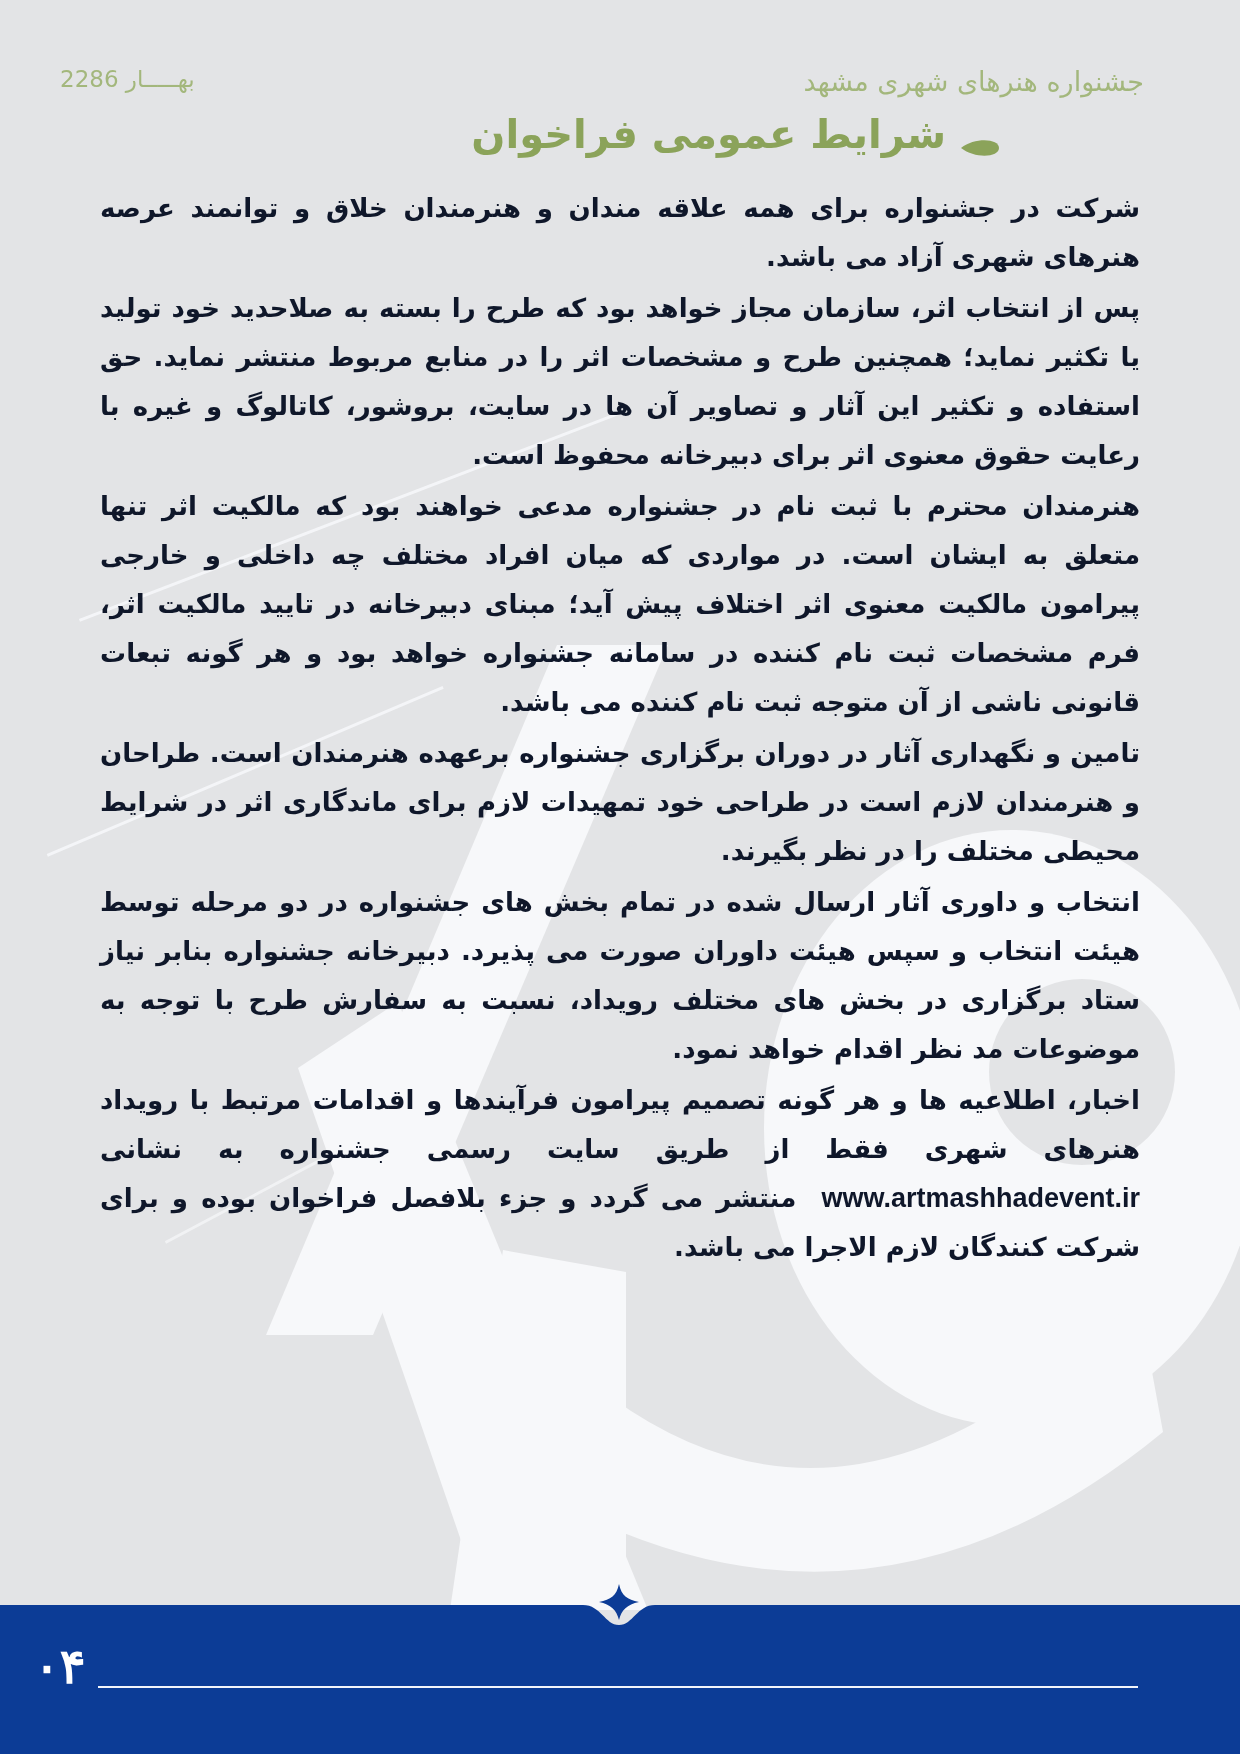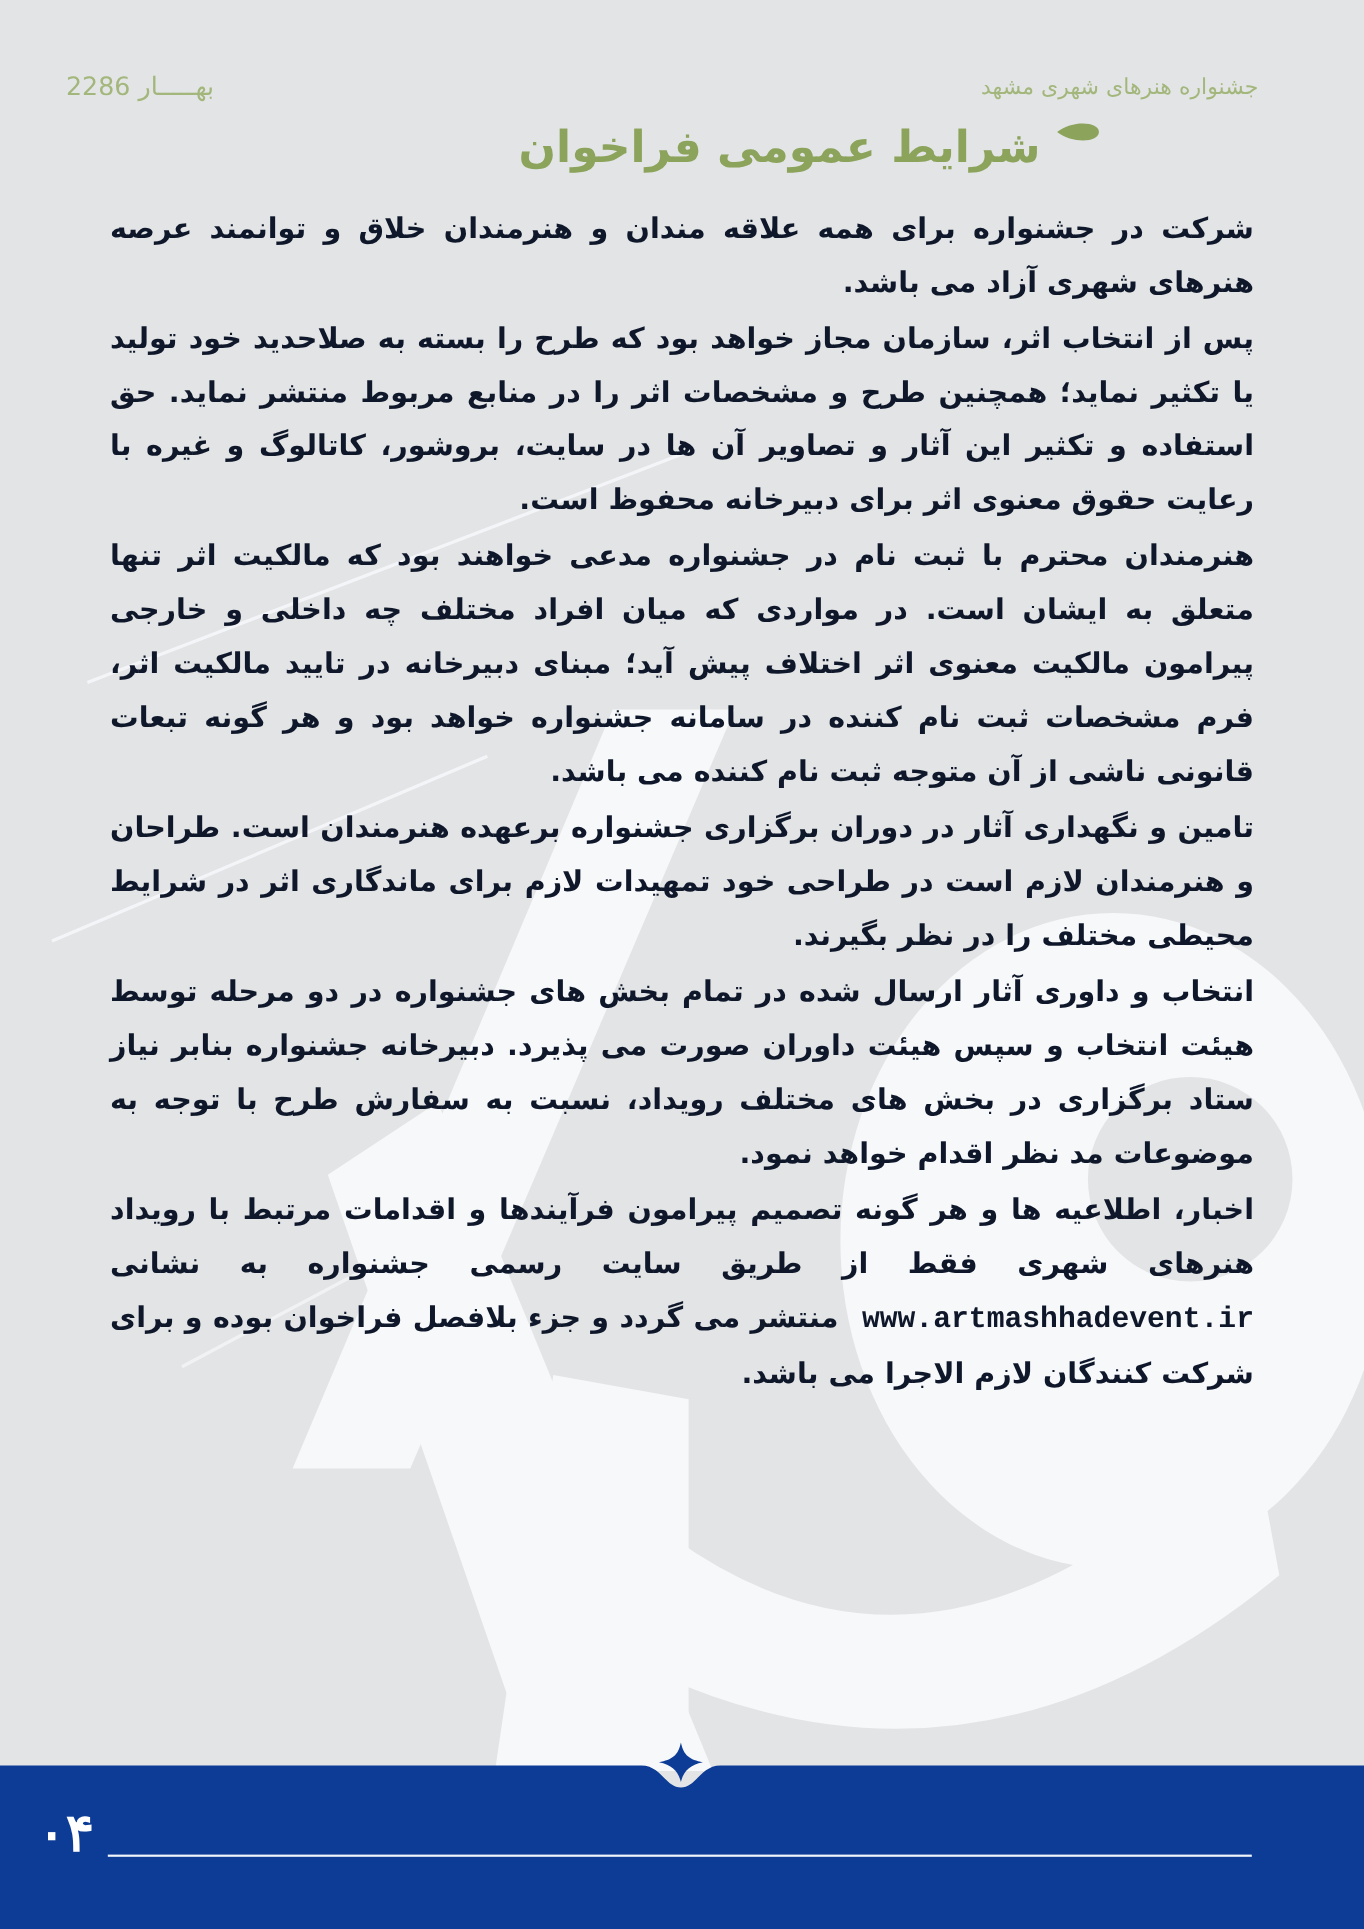--- a/index.html
+++ b/index.html
@@ -12,40 +12,40 @@
     overflow:hidden;
     direction:rtl;
     font-family:"DejaVu Sans", sans-serif;
   }
   .watermark { position:absolute; inset:0; z-index:0; }
   .header {
     position:absolute; top:66px; right:96px; left:60px;
     display:flex; justify-content:space-between; align-items:flex-start;
     z-index:2;
   }
-  .header .fest  { color:#a3b77c; font-size:20px; letter-spacing:0; }
+  .header .fest  { color:#a3b77c; font-size:27px; letter-spacing:0; }
   .header .season{ color:#a3b77c; font-size:23px; }
   .title-row {
     position:absolute; top:106px; right:240px;
-    display:flex; align-items:flex-start; gap:14px;
+    display:flex; align-items:flex-end; gap:14px;
     z-index:2;
   }
   .title-row h1 { color:#8ba35a; font-size:40px; font-weight:bold; line-height:1.4; }
   .bullet { flex:0 0 auto; display:block; }
   .body-text {
     position:absolute; top:184px; right:100px; width:1040px;
     z-index:2;
     color:#0f172a;
     font-size:26px; font-weight:bold;
     line-height:49px;
     text-align:justify; text-align-last:right;
   }
   .body-text p { margin:0 0 2px 0; }
   .url {
-    font-family:Liberation Mono, monospace;
+    font-family:Liberation Sans, sans-serif;
     font-weight:bold;
     direction:ltr; unicode-bidi:embed;
     font-size:27px;
     margin-left:12px;
   }
   .footer-band { position:absolute; left:0; bottom:0; width:1240px; height:170px; z-index:3; }
   .page-number {
     position:absolute; left:34px; top:1638px; z-index:4;
     color:#ffffff; font-size:48px; font-weight:bold;
     direction:ltr;

